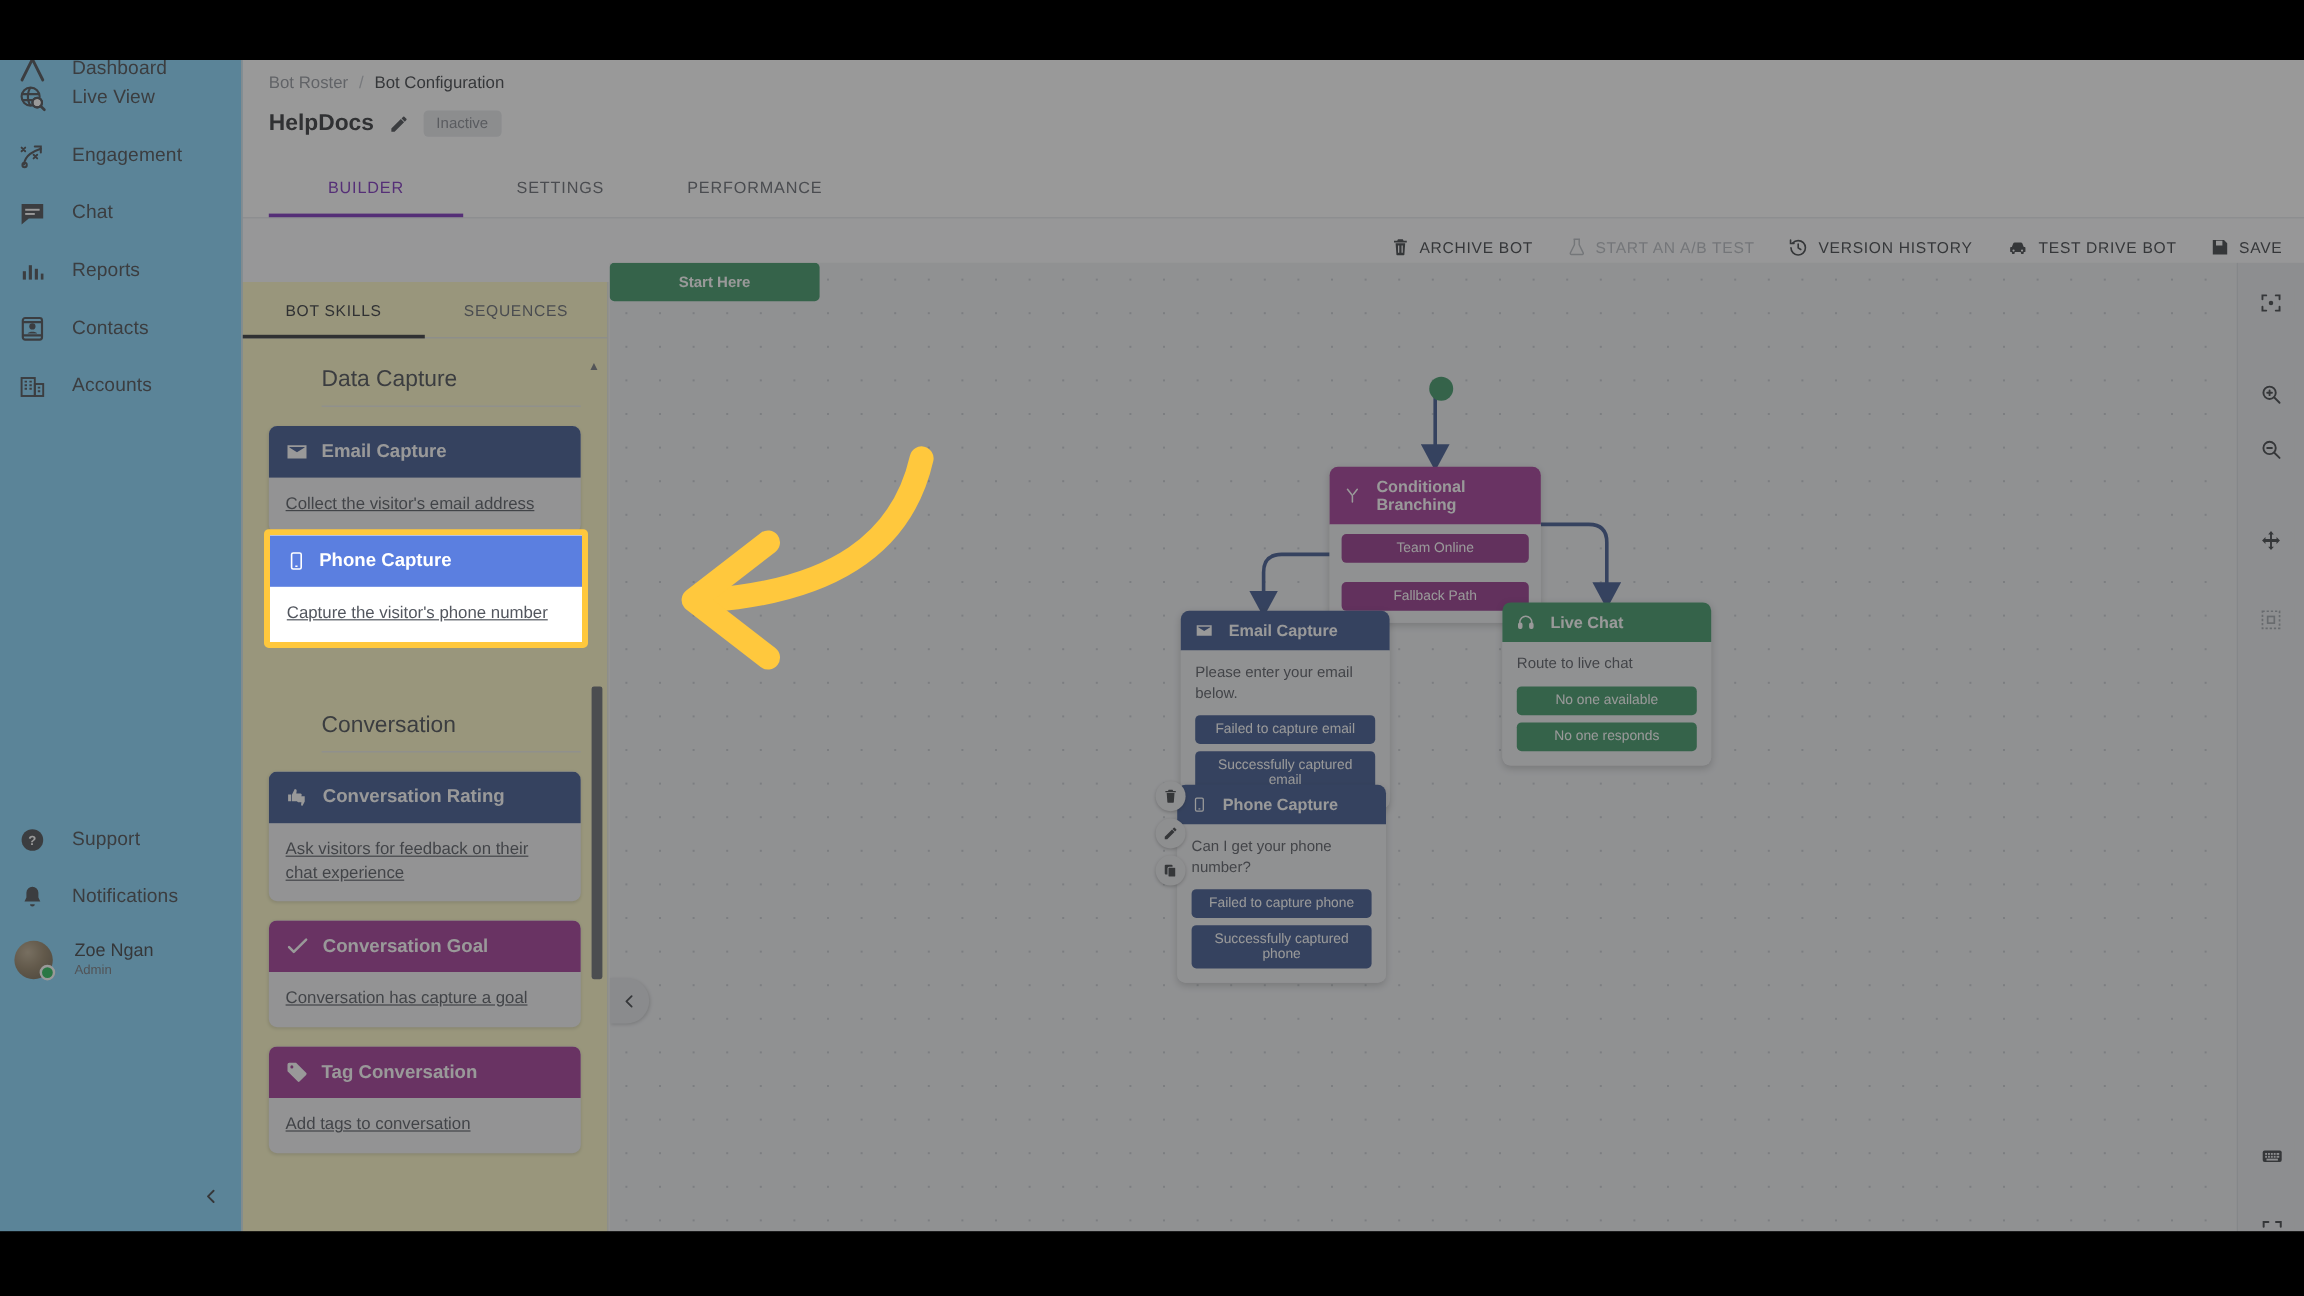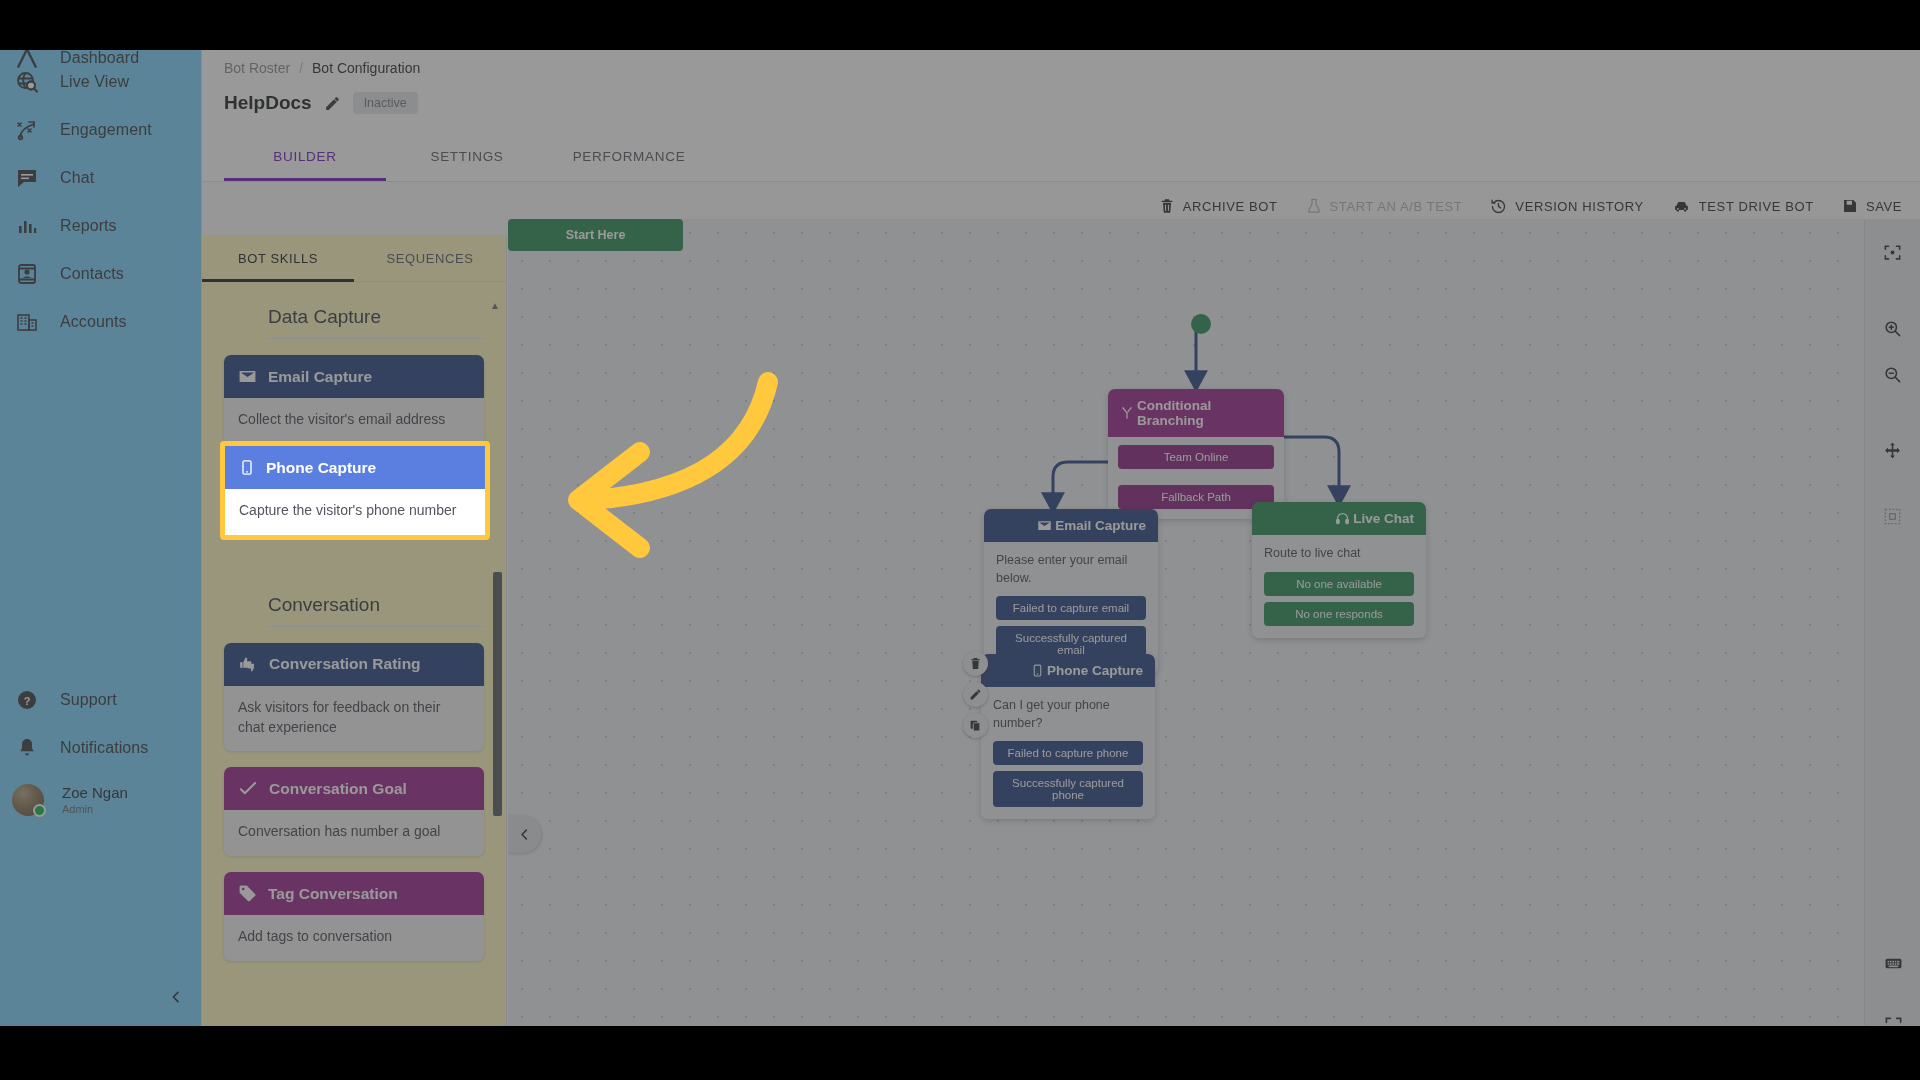--- a/index.html
+++ b/index.html
@@ -167,21 +167,21 @@
     cursor: pointer;
   }
   .skill-head {
     display: flex; align-items: center; gap: 11px;
     padding: 12px 14px; color: #fff;
     font-size: 15.5px; font-weight: bold;
   }
   .skill-head svg { display:block; flex-shrink: 0; }
   .skill-body {
     padding: 12px 14px 14px;
-    font-size: 14px; color: #4a4e56; line-height: 1.42;
+    font-size: 14px; color: #4a4e56; line-height: 1.42; text-decoration: underline;
   }
   .bg-navy  { background: #2f4a86; }
   .bg-blue  { background: #5b7fe0; }
   .bg-purple{ background: #9b2a8f; }
 
   
   #highlight-card {
     position: absolute; left: 220px; top: 441px;
     width: 270px; z-index: 140;
     border: 5px solid #ffc83d; border-radius: 4px;
@@ -210,25 +210,24 @@
   
   #canvas {
     position: absolute; left: 306px; top: 0; right: 0; bottom: 0;
     background-color: #eceef1;
     background-image: radial-gradient(#c2c6cc 1.2px, transparent 1.2px);
     background-size: 28px 28px;
     overflow: hidden;
   }
   .node { position: absolute; border-radius: 7px; box-shadow: 0 2px 6px rgba(0,0,0,.2); }
   .node-head {
-    display: flex; align-items: center; gap: 3px;
+    display: flex; align-items: center; gap: 13px;
     padding: 9px 12px; color: #fff;
     font-size: 13.5px; font-weight: bold;
     border-radius: 7px 7px 0 0;
-    justify-content: flex-end;
   }
   .node-head svg { display:block; flex-shrink:0; }
   .node-body {
     background: #edeef1; padding: 10px 12px 12px;
     border-radius: 0 0 7px 7px;
   }
   .node-text { font-size: 12.5px; color: #4a4e56; line-height: 1.4; margin-bottom: 9px; }
   .node-btn {
     display: block; width: 100%; text-align: center;
     font-size: 11.5px; color: #fff; padding: 6px 4px;
@@ -565,21 +564,21 @@
 
           <div class="skill-card">
             <div class="skill-head bg-purple">
               <span>
                 <svg width="20" height="19" viewBox="0 0 24 24" fill="none" stroke="currentColor" stroke-width="2.6" stroke-linecap="round" stroke-linejoin="round">
                     <path d="M3 13l5 5L21 5"></path>
                   </svg>
               </span>
               <span>Conversation Goal</span>
             </div>
-            <div class="skill-body">Conversation has number a goal</div>
+            <div class="skill-body">Conversation has capture a goal</div>
           </div>
 
           <div class="skill-card">
             <div class="skill-head bg-purple">
               <span>
                 <svg width="19" height="19" viewBox="0 0 24 24" fill="currentColor">
                     <path d="M11 2H3.8A1.8 1.8 0 002 3.8V11l10.6 10.6a1.6 1.6 0 002.3 0l6.7-6.7a1.6 1.6 0 000-2.3L11 2zM6.6 8a1.6 1.6 0 110-3.2 1.6 1.6 0 010 3.2z"></path>
                   </svg>
               </span>
               <span>Tag Conversation</span>

